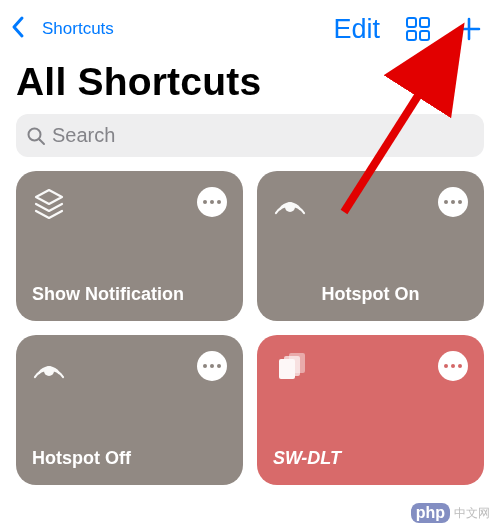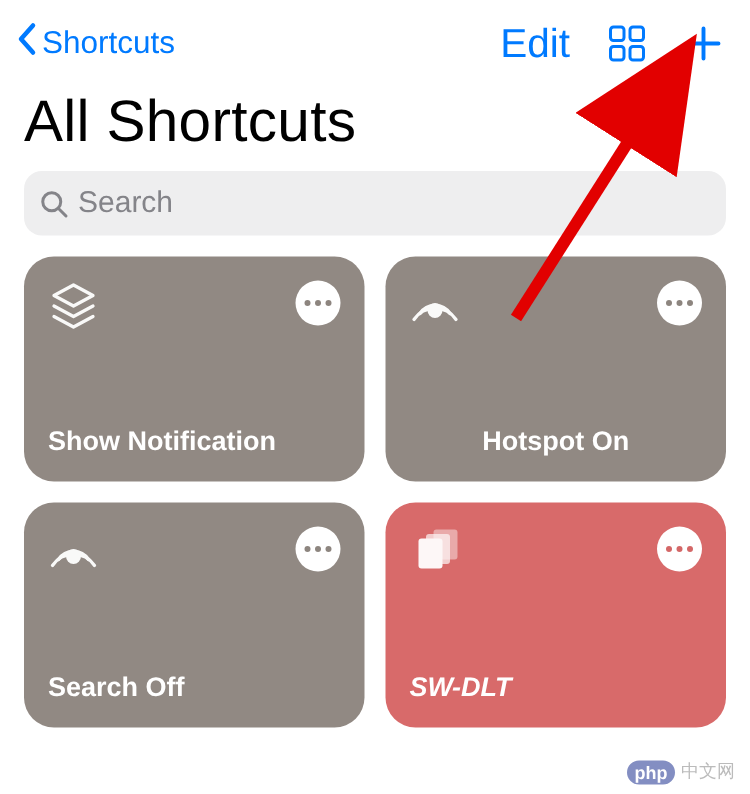--- a/index.html
+++ b/index.html
@@ -14,42 +14,42 @@
     .nav {
       display: flex;
       align-items: center;
       justify-content: space-between;
       padding: 10px 18px 4px 10px;
       height: 52px;
     }
     .nav-left {
       display: flex;
       align-items: center;
-      gap: 2px;
+      gap: 16px;
       color: #007aff;
-      font-size: 21px;
+      font-size: 17px;
     }
     .nav-right {
       display: flex;
       align-items: center;
       gap: 24px;
     }
     .edit-btn {
       color: #007aff;
       font-size: 27px;
       cursor: pointer;
     }
     .icon-btn {
       cursor: pointer;
       display: flex;
       align-items: center;
     }
     .title {
       font-size: 39px;
-      font-weight: 400;
+      font-weight: 700;
       padding: 8px 16px 10px 16px;
       letter-spacing: 0.2px;
     }
     .search-wrap {
       margin: 0 16px 14px 16px;
     }
     .search {
       background: #eeeeef;
       border-radius: 12px;
       height: 43px;
@@ -125,21 +125,21 @@
       align-items: center;
       gap: 4px;
       font-size: 12px;
       color: #b0b0b0;
       opacity: 0.85;
     }
     .watermark .php {
       background: #6e7bb8;
       color: #fff;
       font-weight: bold;
-      font-size: 12px;
+      font-size: 16px;
       padding: 1px 5px;
       border-radius: 8px;
     }
   </style>
 </head>
 <body>
 
 <div class="nav">
   <div class="nav-left">
     <span>
@@ -226,21 +226,21 @@
             <path d="M7 22 A12 12 0 0 1 27 22" fill="none" stroke="#fff" stroke-width="2.2" stroke-linecap="round"></path>
             <path d="M3 26 A17 17 0 0 1 31 26" fill="none" stroke="#fff" stroke-width="2.2" stroke-linecap="round"></path>
           </svg>
       </span>
       <span class="menu-dot">
           <span style="background: rgb(141, 133, 127);"></span>
           <span style="background: rgb(141, 133, 127);"></span>
           <span style="background: rgb(141, 133, 127);"></span>
         </span>
     </div>
-    <div class="tile-label">Search Off</div>
+    <div class="tile-label">Hotspot Off</div>
   </div>
 
   <div class="tile" style="background: rgb(216, 106, 106); font-style: italic;">
     <div class="tile-top">
       <span class="tile-icon">
         <svg width="34" height="34" viewBox="0 0 34 34">
             <rect x="6" y="8" width="16" height="20" rx="2" fill="#fff"></rect>
             <rect x="11" y="5" width="16" height="20" rx="2" fill="#fff" opacity="0.7"></rect>
             <rect x="16" y="2" width="16" height="20" rx="2" fill="#fff" opacity="0.45"></rect>
           </svg>

